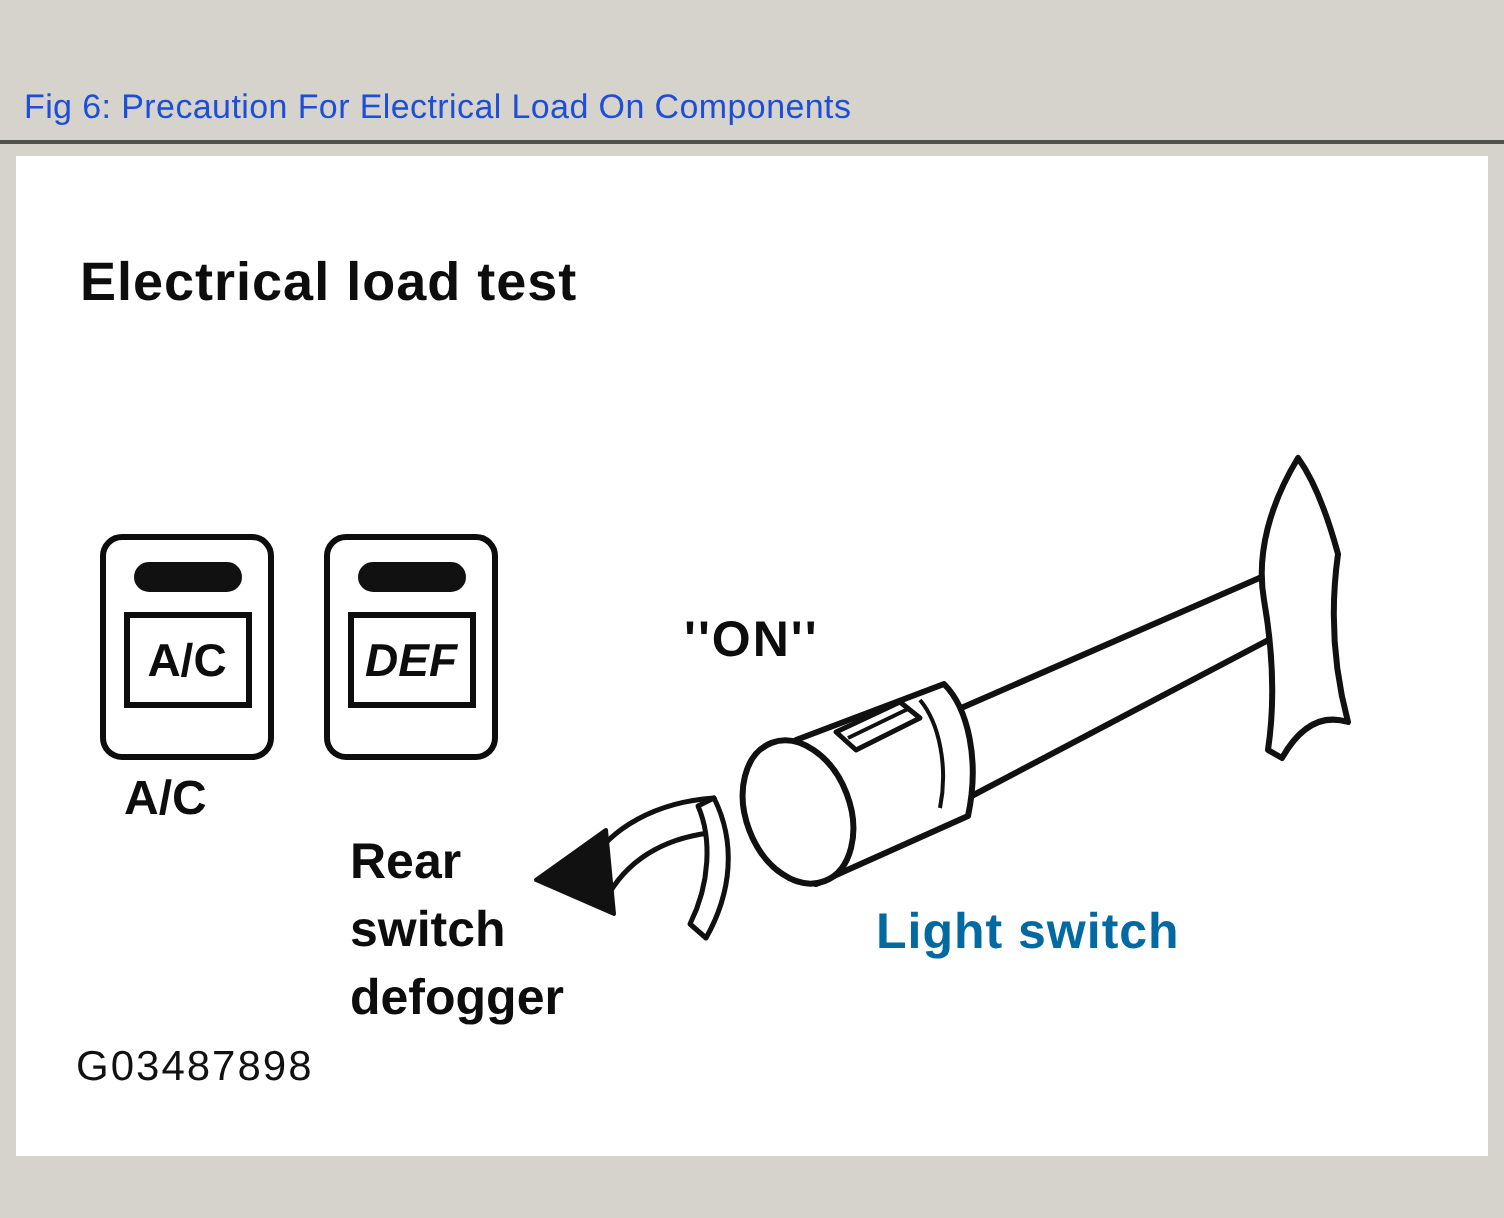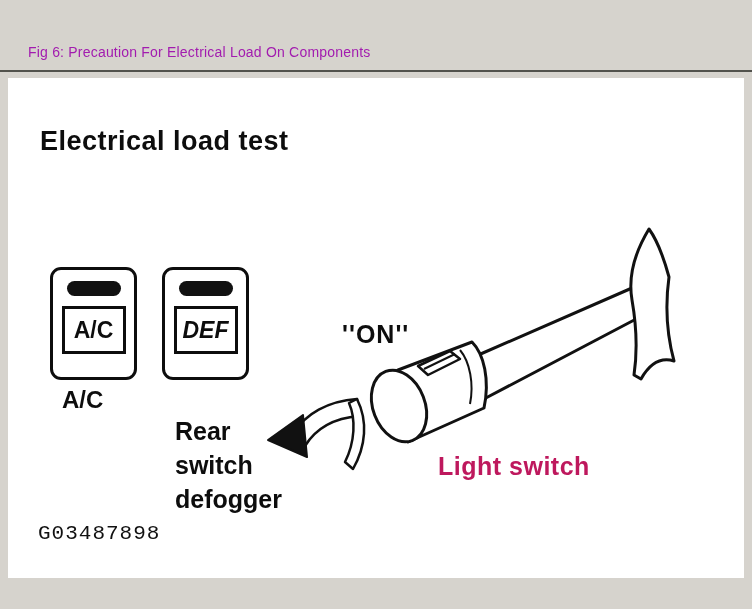--- a/index.html
+++ b/index.html
@@ -9,24 +9,24 @@
     height: 609px;
     position: relative;
     background: #d6d3cd;
     font-family: "Liberation Sans", sans-serif;
     overflow: hidden;
   }
 
   
   .caption-text {
     position: absolute;
-    left: 28px;
+    left: 12px;
     top: 44px;
-    font-size: 14px;
-    color: #a21caf;
+    font-size: 17px;
+    color: #1d4ed8;
     letter-spacing: 0.2px;
   }
   .caption-divider {
     position: absolute;
     left: 0;
     top: 70px;
     width: 752px;
     height: 2px;
     background: #52524c;
   }
@@ -91,49 +91,47 @@
     color: #0d0d0d;
   }
   .on-label {
     position: absolute;
     left: 334px;
     top: 228px;
     font-size: 25px;
     font-weight: bold;
     color: #0d0d0d;
     letter-spacing: 1px;
-    margin-top: 14px;
   }
   .rear-label {
     position: absolute;
     left: 167px;
     top: 336px;
     font-size: 25px;
     font-weight: 600;
     line-height: 34px;
     color: #0d0d0d;
     white-space: pre-line;
   }
   .light-switch-label {
     position: absolute;
     left: 430px;
     top: 374px;
     font-size: 25px;
     font-weight: 600;
-    color: #be185d;
+    color: #0369a1;
     letter-spacing: 0.5px;
   }
   .ref-number {
     position: absolute;
     left: 30px;
     top: 444px;
     font-size: 21px;
     color: #111111;
     letter-spacing: 1px;
-    font-family: Liberation Mono, monospace;
   }
 
   .drawing-svg {
     position: absolute;
     left: 0;
     top: 0;
     width: 736px;
     height: 500px;
   }
 </style>

